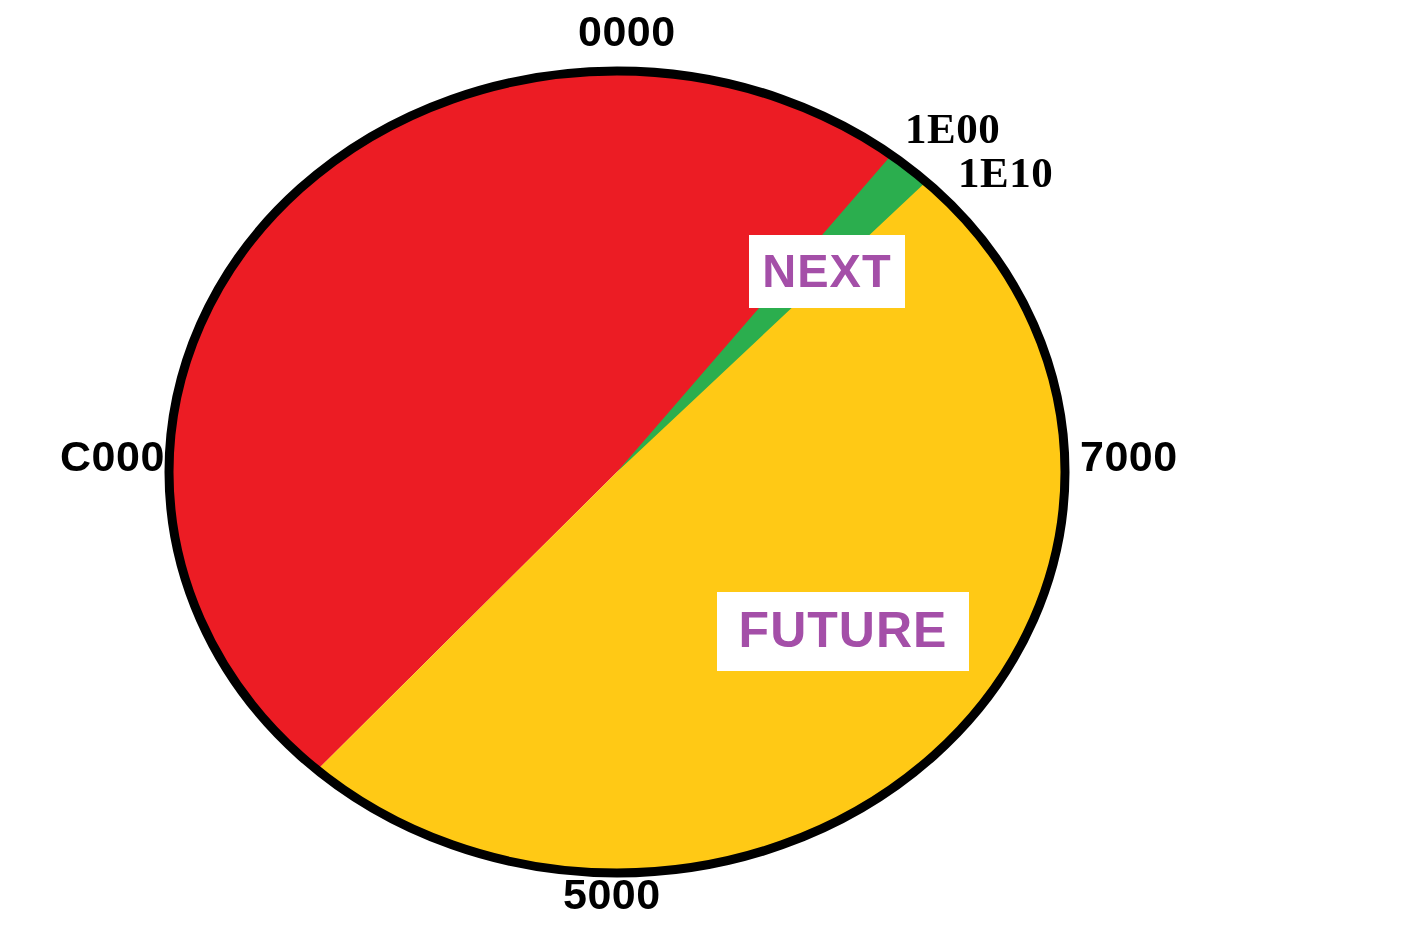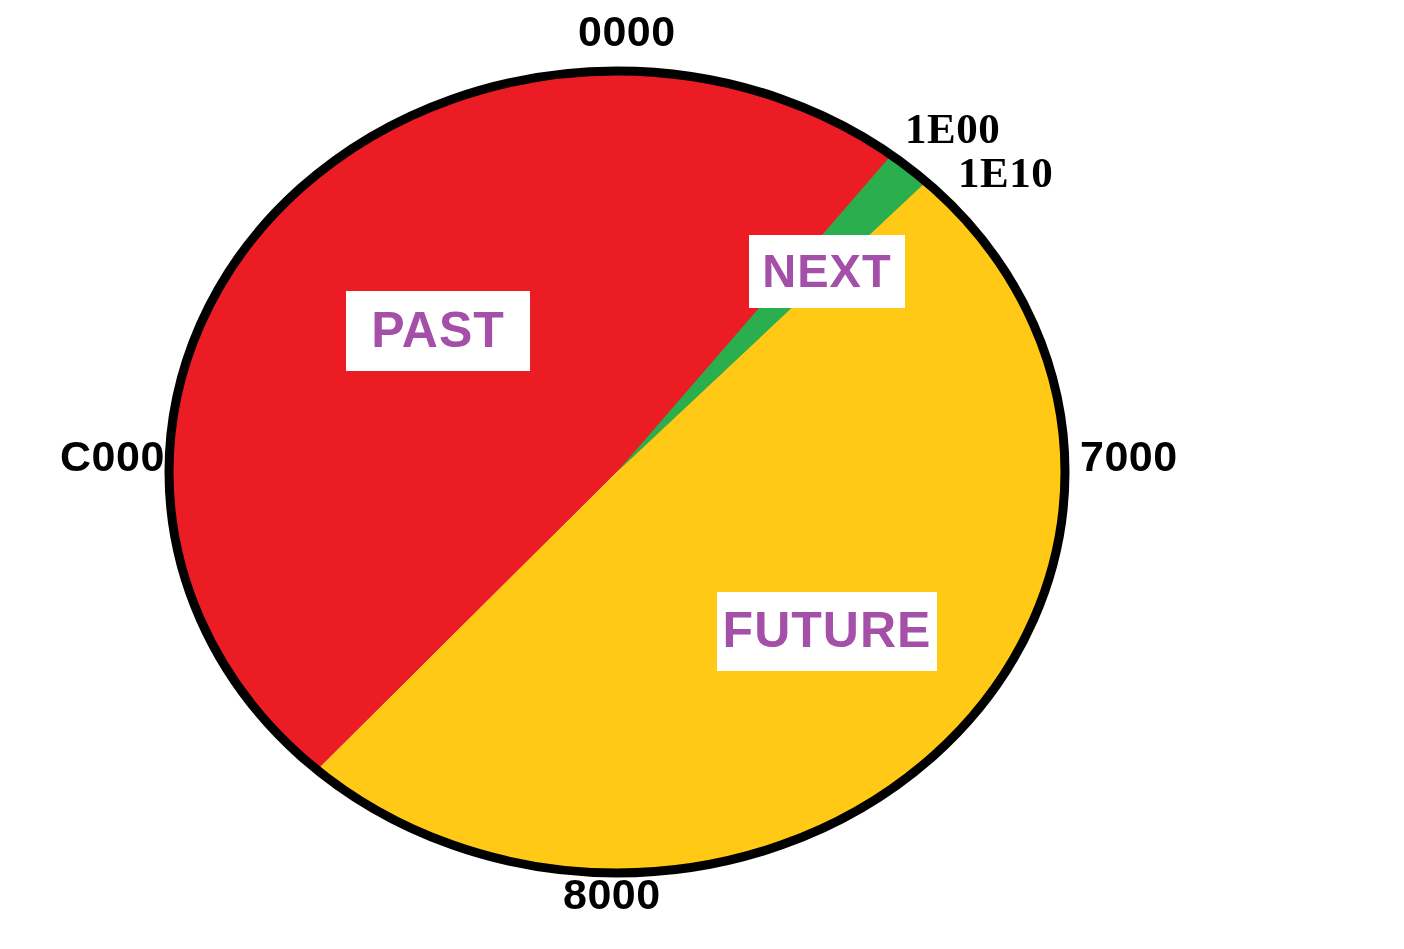--- a/index.html
+++ b/index.html
@@ -73,21 +73,21 @@
   #label-next {
     left: 749px;
     top: 235px;
     width: 156px;
     padding: 12px 0 14px 0;
     font-size: 47px;
   }
   #label-future {
     left: 717px;
     top: 592px;
-    width: 220px;
+    width: 252px;
     padding: 13px 0 16px 0;
     font-size: 50px;
   }
 </style>
 </head>
 <body style="background: rgb(255, 255, 255);">
 
 <div id="stage">
 
   <svg id="ring-svg" viewBox="0 0 1404 949">
@@ -115,20 +115,19 @@
                Z"></path>
     </g>
 
     <ellipse cx="617" cy="472" rx="448" ry="401" fill="none" stroke="#000000" stroke-width="9"></ellipse>
   </svg>
 
   <div class="tick-label" id="tick-0000">0000</div>
   <div class="tick-label" id="tick-1e00">1E00</div>
   <div class="tick-label" id="tick-1e10">1E10</div>
   <div class="tick-label" id="tick-4000">7000</div>
-  <div class="tick-label" id="tick-8000">8000</div>
+  <div class="tick-label" id="tick-8000">5000</div>
   <div class="tick-label" id="tick-c000">C000</div>
 
-  <div class="region-label" id="label-past" style="color: rgb(164, 79, 168); background: rgb(255, 255, 255);">PAST</div>
   <div class="region-label" id="label-next" style="color: rgb(164, 79, 168); background: rgb(255, 255, 255);">NEXT</div>
   <div class="region-label" id="label-future" style="color: rgb(164, 79, 168); background: rgb(255, 255, 255);">FUTURE</div>
 
 </div>
 
 </body></html>

